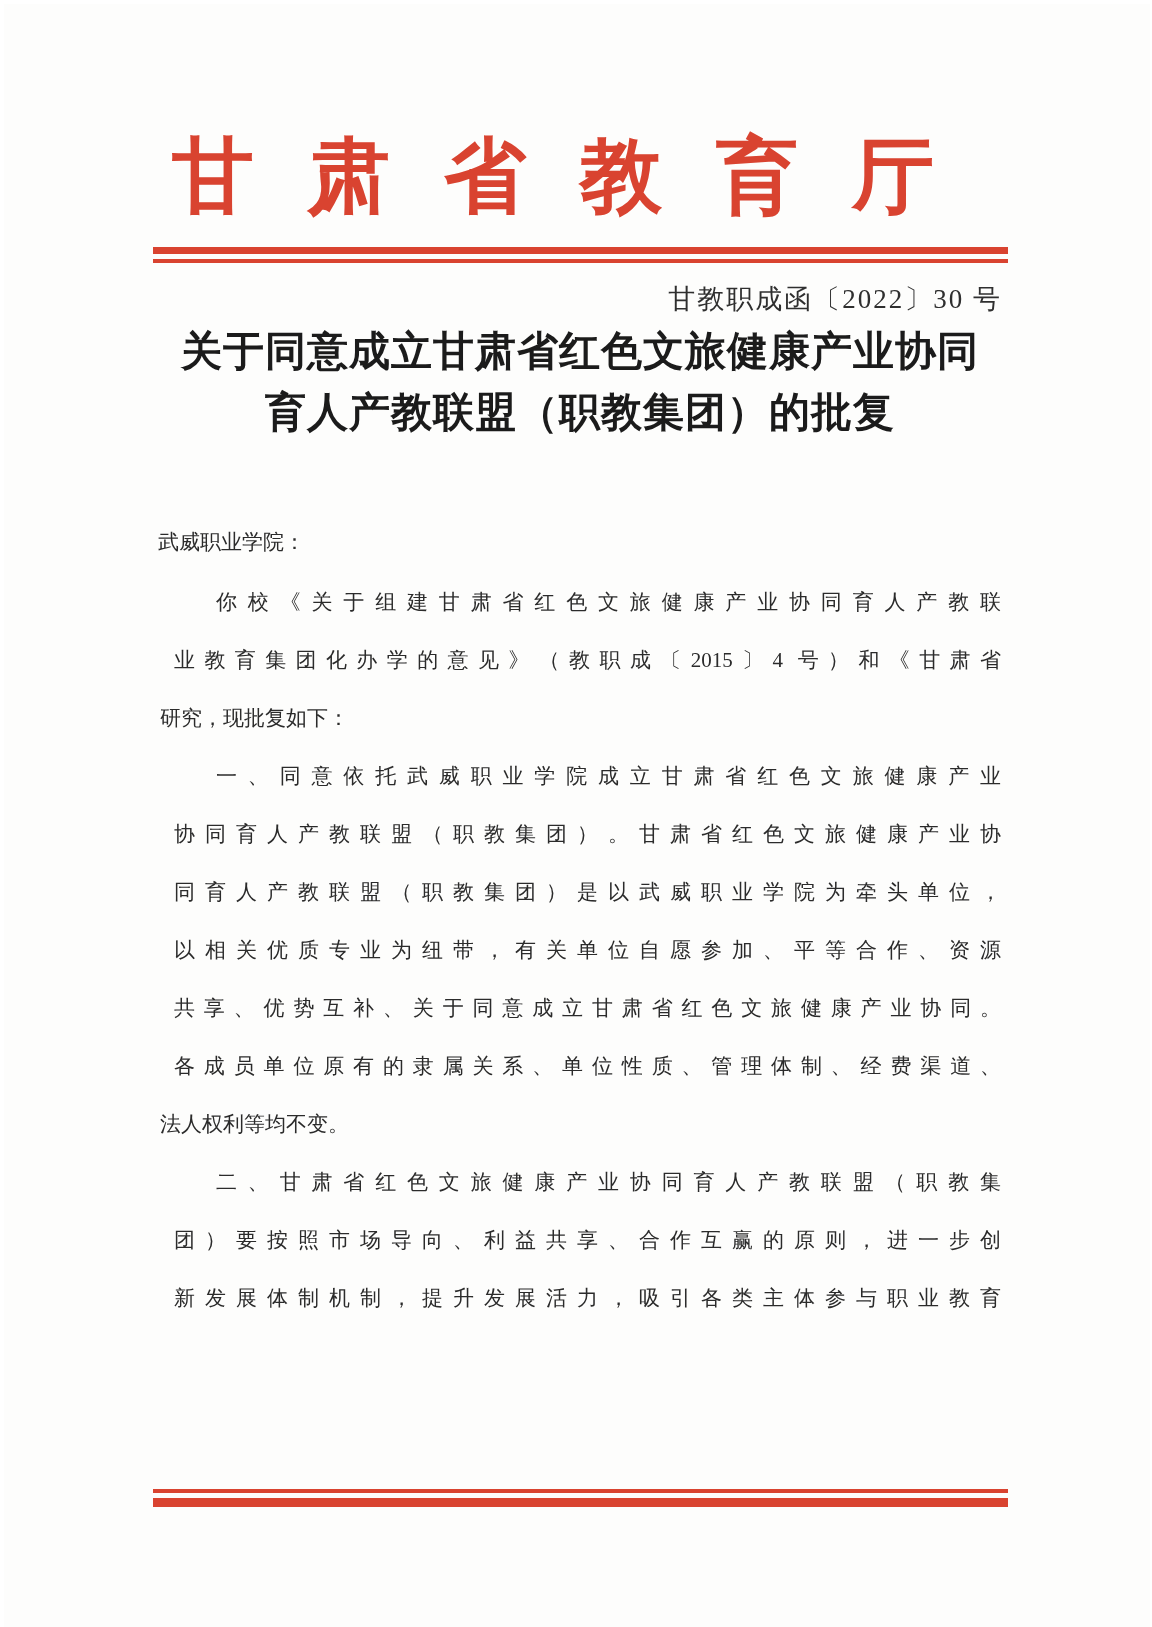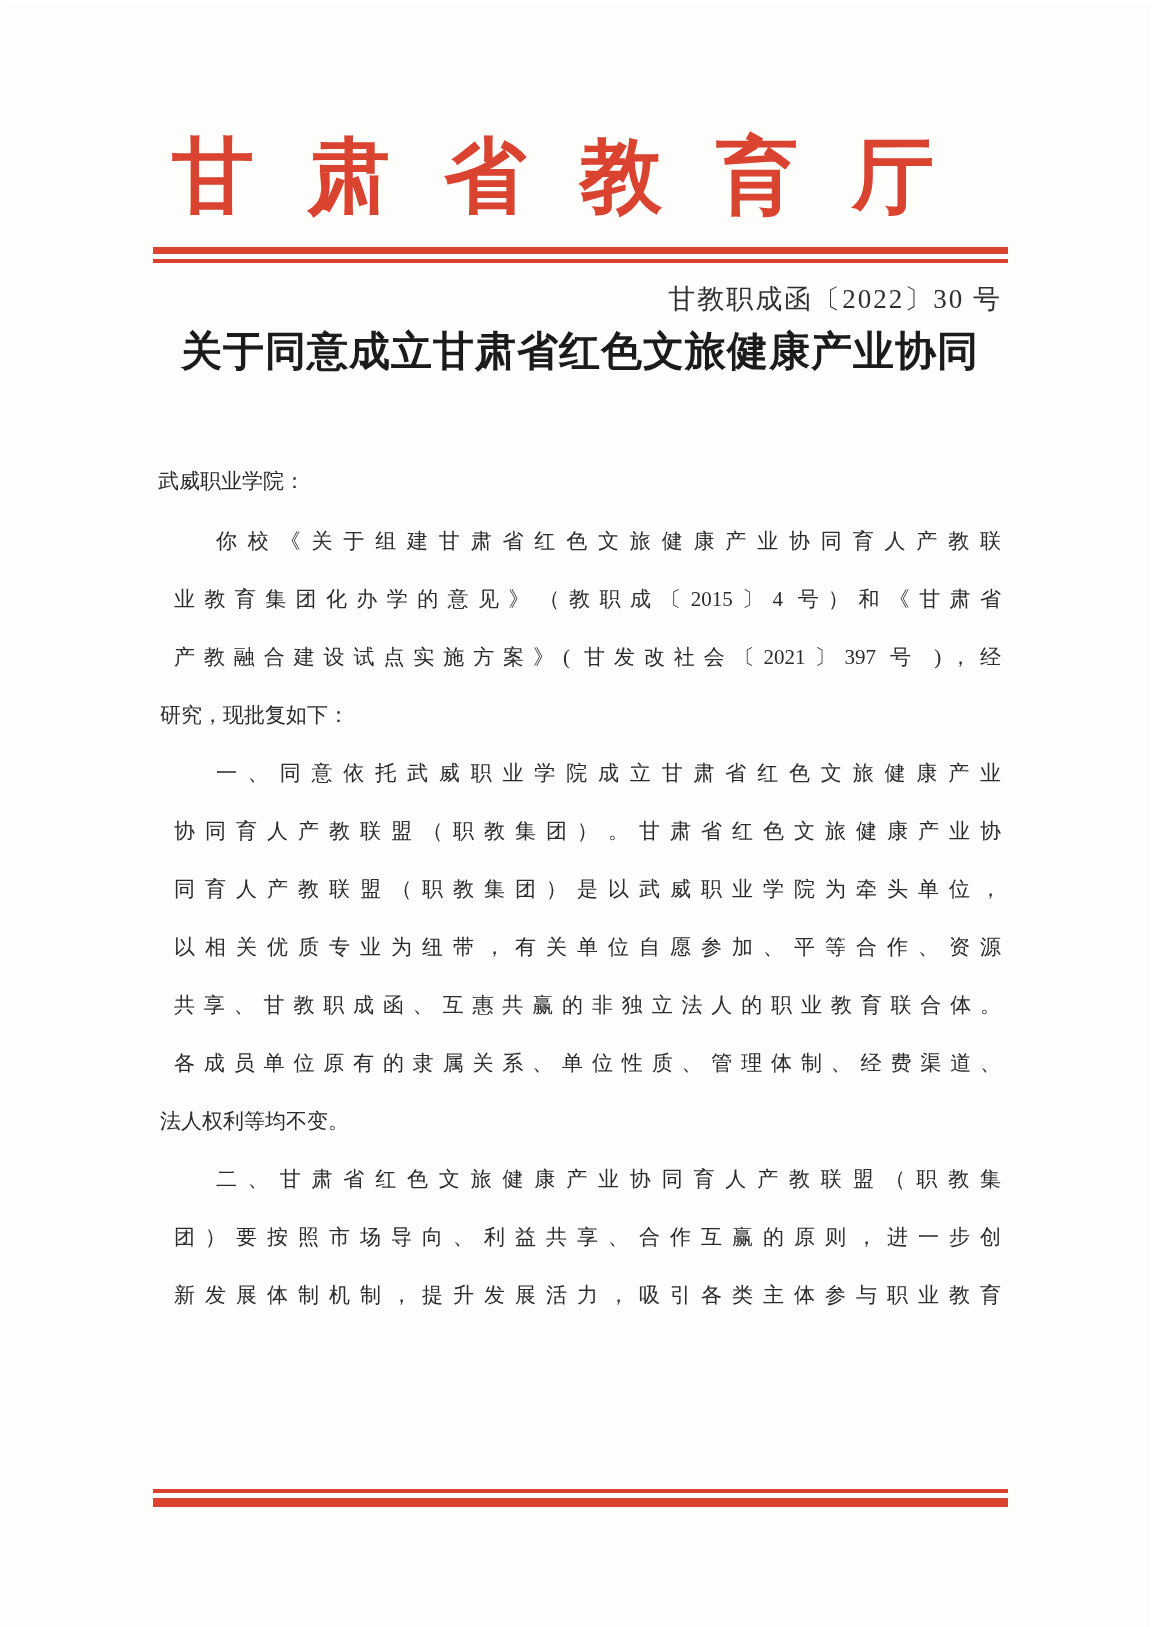--- a/index.html
+++ b/index.html
@@ -87,34 +87,34 @@
 
   <div class="letterhead">甘肃省教育厅</div>
 
   <div class="rule rule-thick-top"></div>
   <div class="rule rule-thin-bottom"></div>
 
   <div class="doc-number">甘教职成函〔2022〕30 号</div>
 
   <div class="doc-title">
     <div>关于同意成立甘肃省红色文旅健康产业协同</div>
+    <div>育人产教联盟（职教集团）的批复</div>
   </div>
 
   <div class="body-block">
     <div class="recipient">武威职业学院：</div>
     <div>
         <div class="bline just ind">你校《关于组建甘肃省红色文旅健康产业协同育人产教联</div>
         <div class="bline just">业教育集团化办学的意见》（教职成〔2015〕4 号）和《甘肃省</div>
-        <div class="bline just">产教融合建设试点实施方案》( 甘发改社会〔2021〕397 号 )，经</div>
         <div class="bline">研究，现批复如下：</div>
         <div class="bline just ind">一、同意依托武威职业学院成立甘肃省红色文旅健康产业</div>
         <div class="bline just">协同育人产教联盟（职教集团）。甘肃省红色文旅健康产业协</div>
         <div class="bline just">同育人产教联盟（职教集团）是以武威职业学院为牵头单位，</div>
         <div class="bline just">以相关优质专业为纽带，有关单位自愿参加、平等合作、资源</div>
-        <div class="bline just">共享、甘教职成函、互惠共赢的非独立法人的职业教育联合体。</div>
+        <div class="bline just">共享、优势互补、关于同意成立甘肃省红色文旅健康产业协同。</div>
         <div class="bline just">各成员单位原有的隶属关系、单位性质、管理体制、经费渠道、</div>
         <div class="bline">法人权利等均不变。</div>
         <div class="bline just ind">二、甘肃省红色文旅健康产业协同育人产教联盟（职教集</div>
         <div class="bline just">团）要按照市场导向、利益共享、合作互赢的原则，进一步创</div>
         <div class="bline just">新发展体制机制，提升发展活力，吸引各类主体参与职业教育</div>
       </div>
   </div>
 
   <div class="footer-rules">
     <div class="rule-b rule-thin-top"></div>

